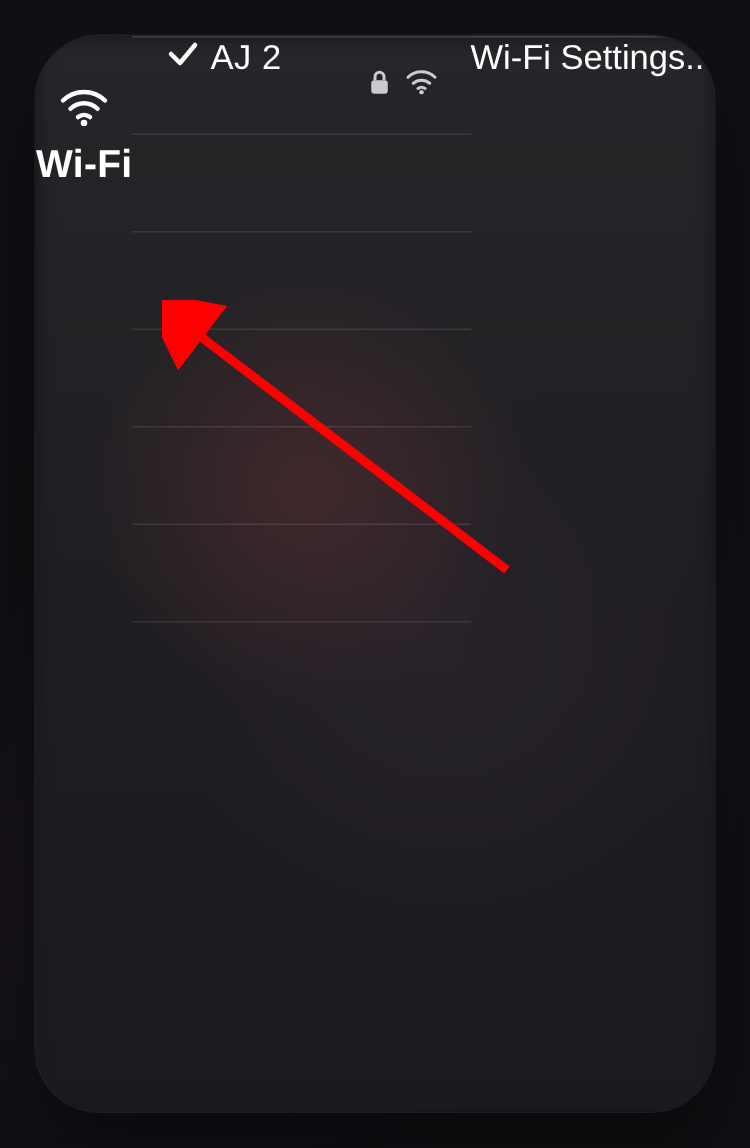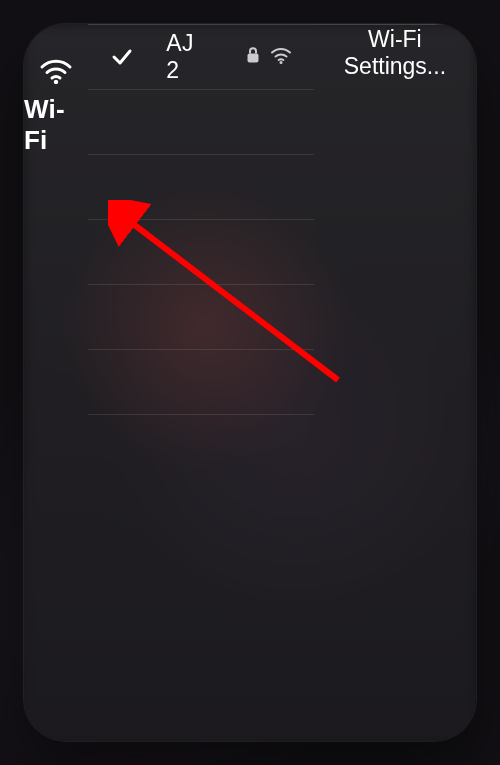--- a/index.html
+++ b/index.html
@@ -56,34 +56,34 @@
     .header svg { display: block; }
 
     .list {
       flex: 1 1 auto;
       border-top: 1px solid rgba(255,255,255,0.16);
       display: flex; flex-direction: column;
     }
     .row {
       height: 65px;
       border-bottom: 1px solid rgba(255,255,255,0.10);
-      display: flex; align-items: center;
+      display: flex; 
       padding: 0 22px;
-      gap: 32px;
+      gap: 6px;
       color: #fff;
     }
     .row:last-of-type { border-bottom: 1px solid rgba(255,255,255,0.10); }
     .row .check { width: 24px; display: flex; justify-content: center; }
     .row .name { font-size: 23px; font-weight: 500; letter-spacing: 0.4px; flex: 1 1 auto; }
     .row .trailing { display: flex; align-items: center; gap: 10px; opacity: 0.85; }
 
     .footer {
       height: 56px;
       border-top: 1px solid rgba(255,255,255,0.18);
-      display: flex; align-items: center; justify-content: center;
+      display: flex; align-items: flex-start; justify-content: center;
     }
     .footer-btn {
       background: none; border: none; cursor: pointer;
       color: #fff; font-size: 23px; font-weight: 500;
       font-family: inherit;
     }
 
     
     .arrow {
       position: absolute; z-index: 5;

